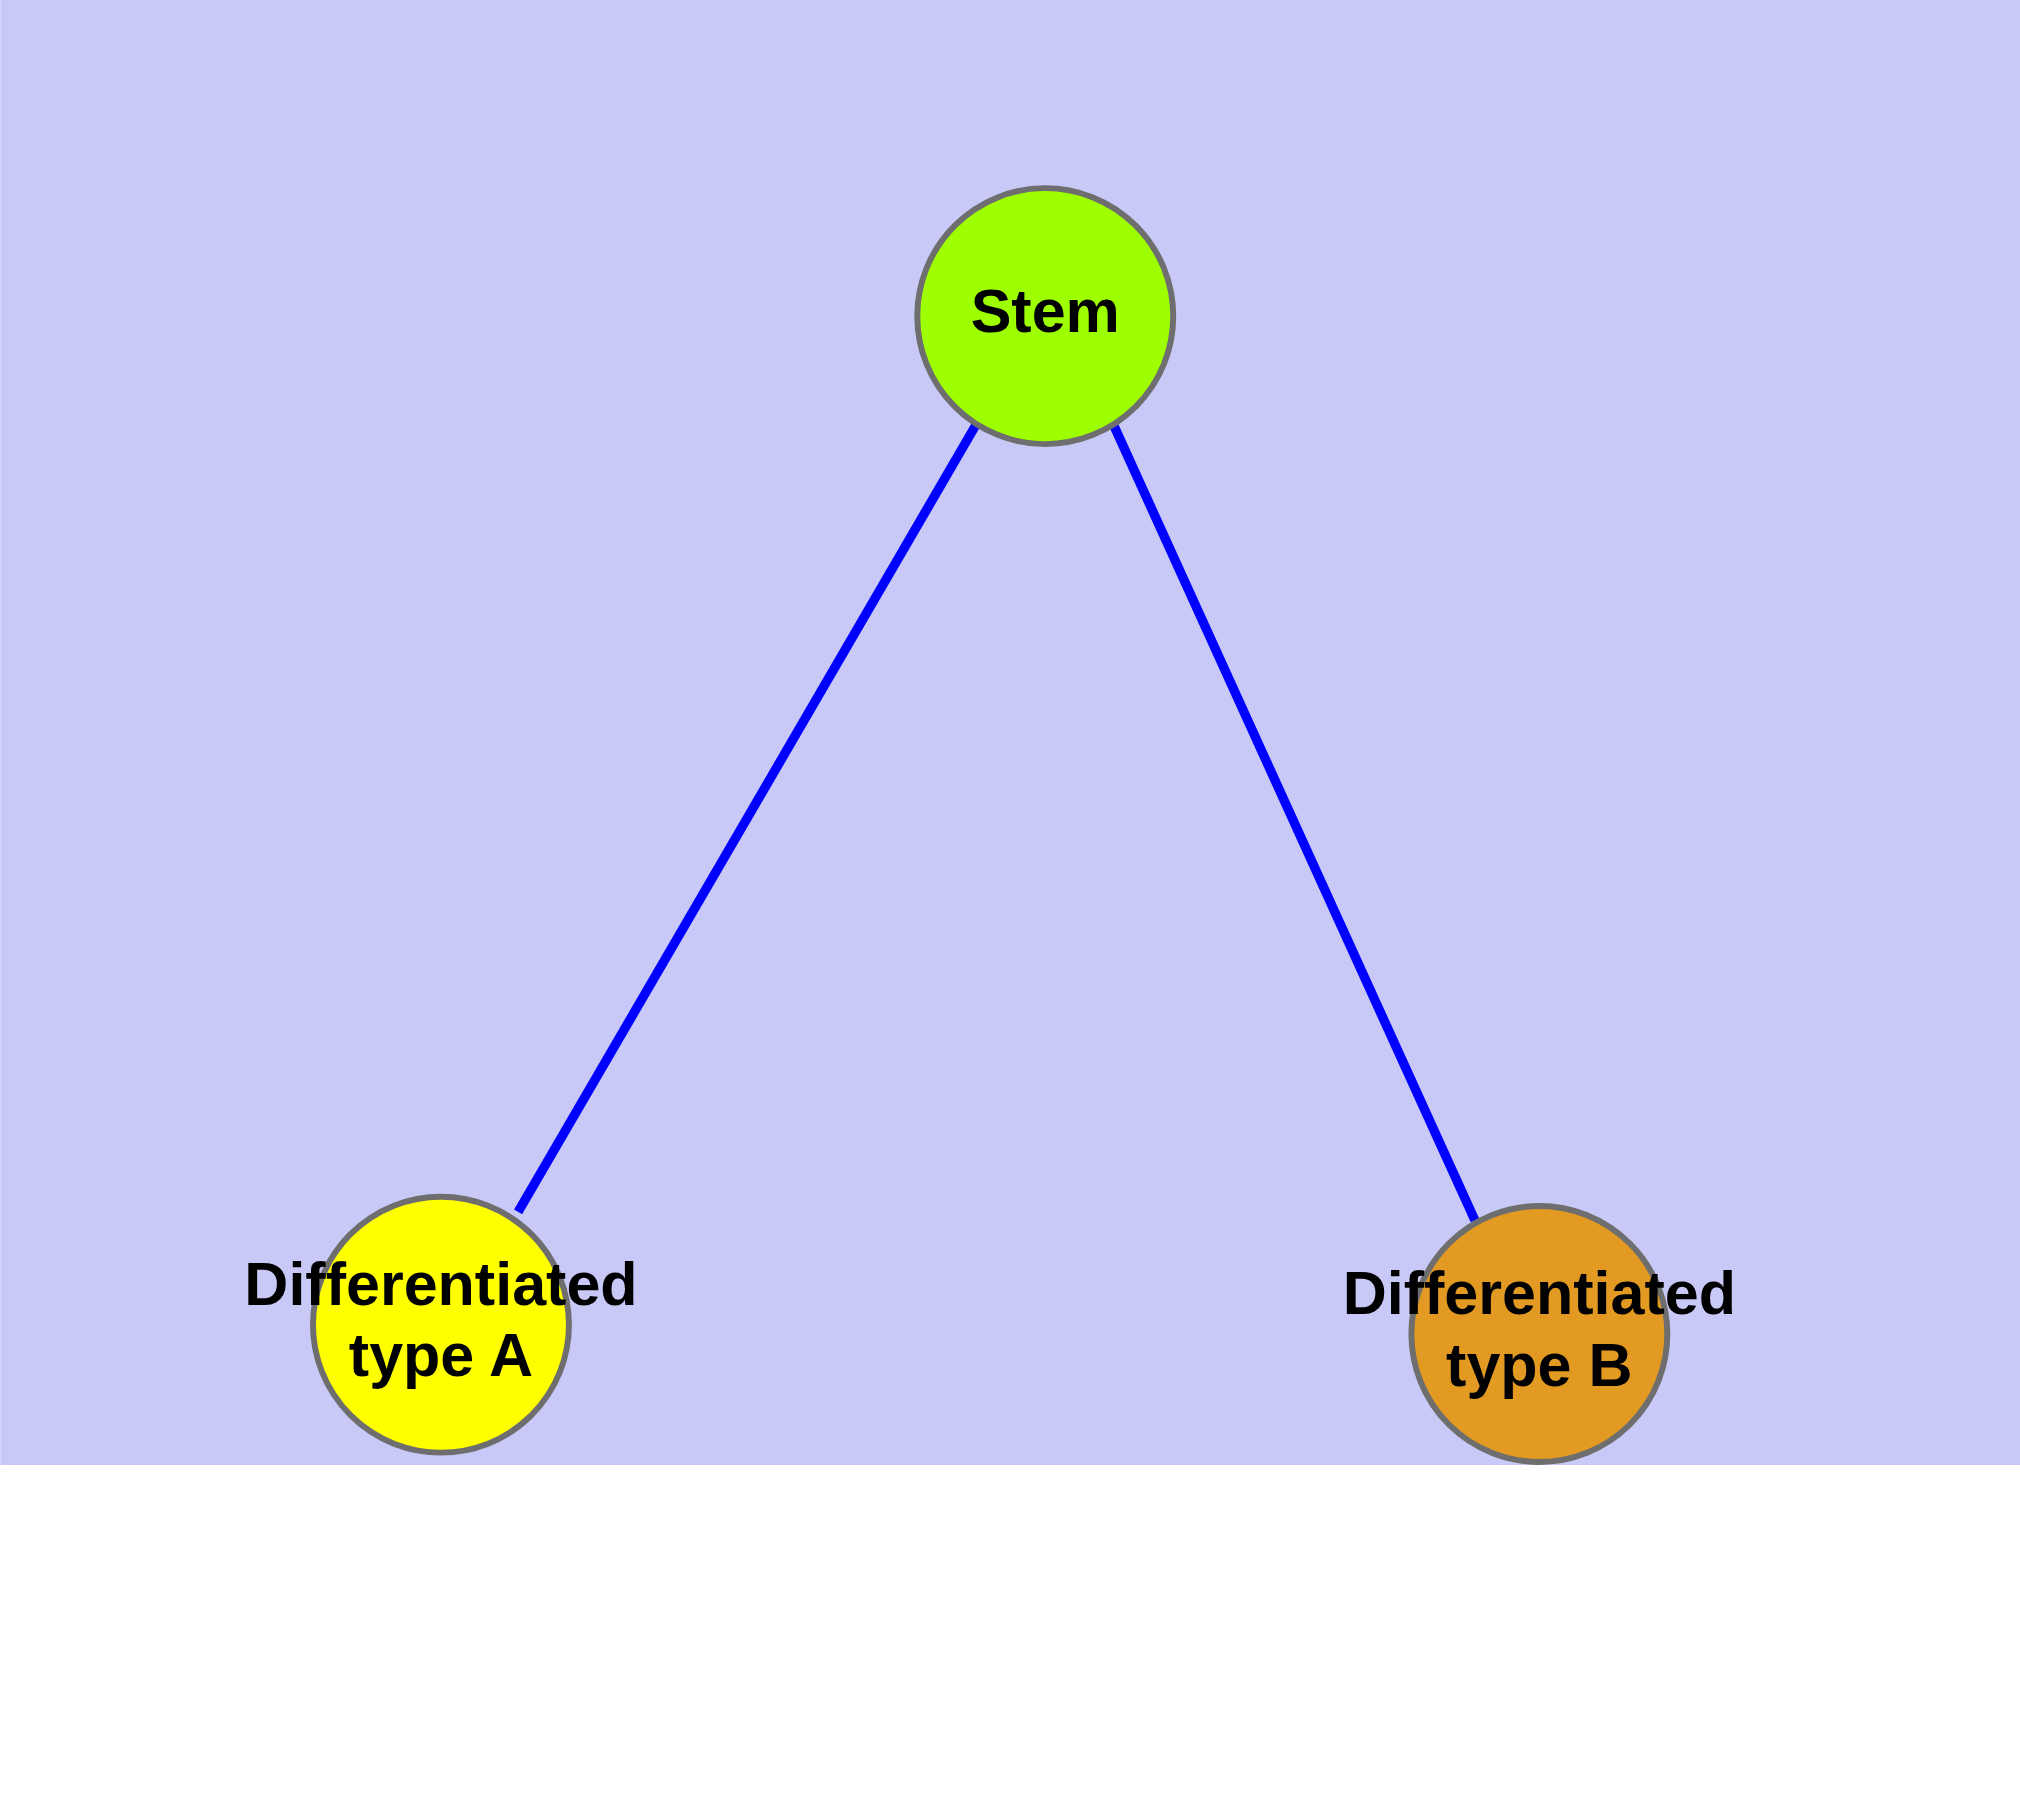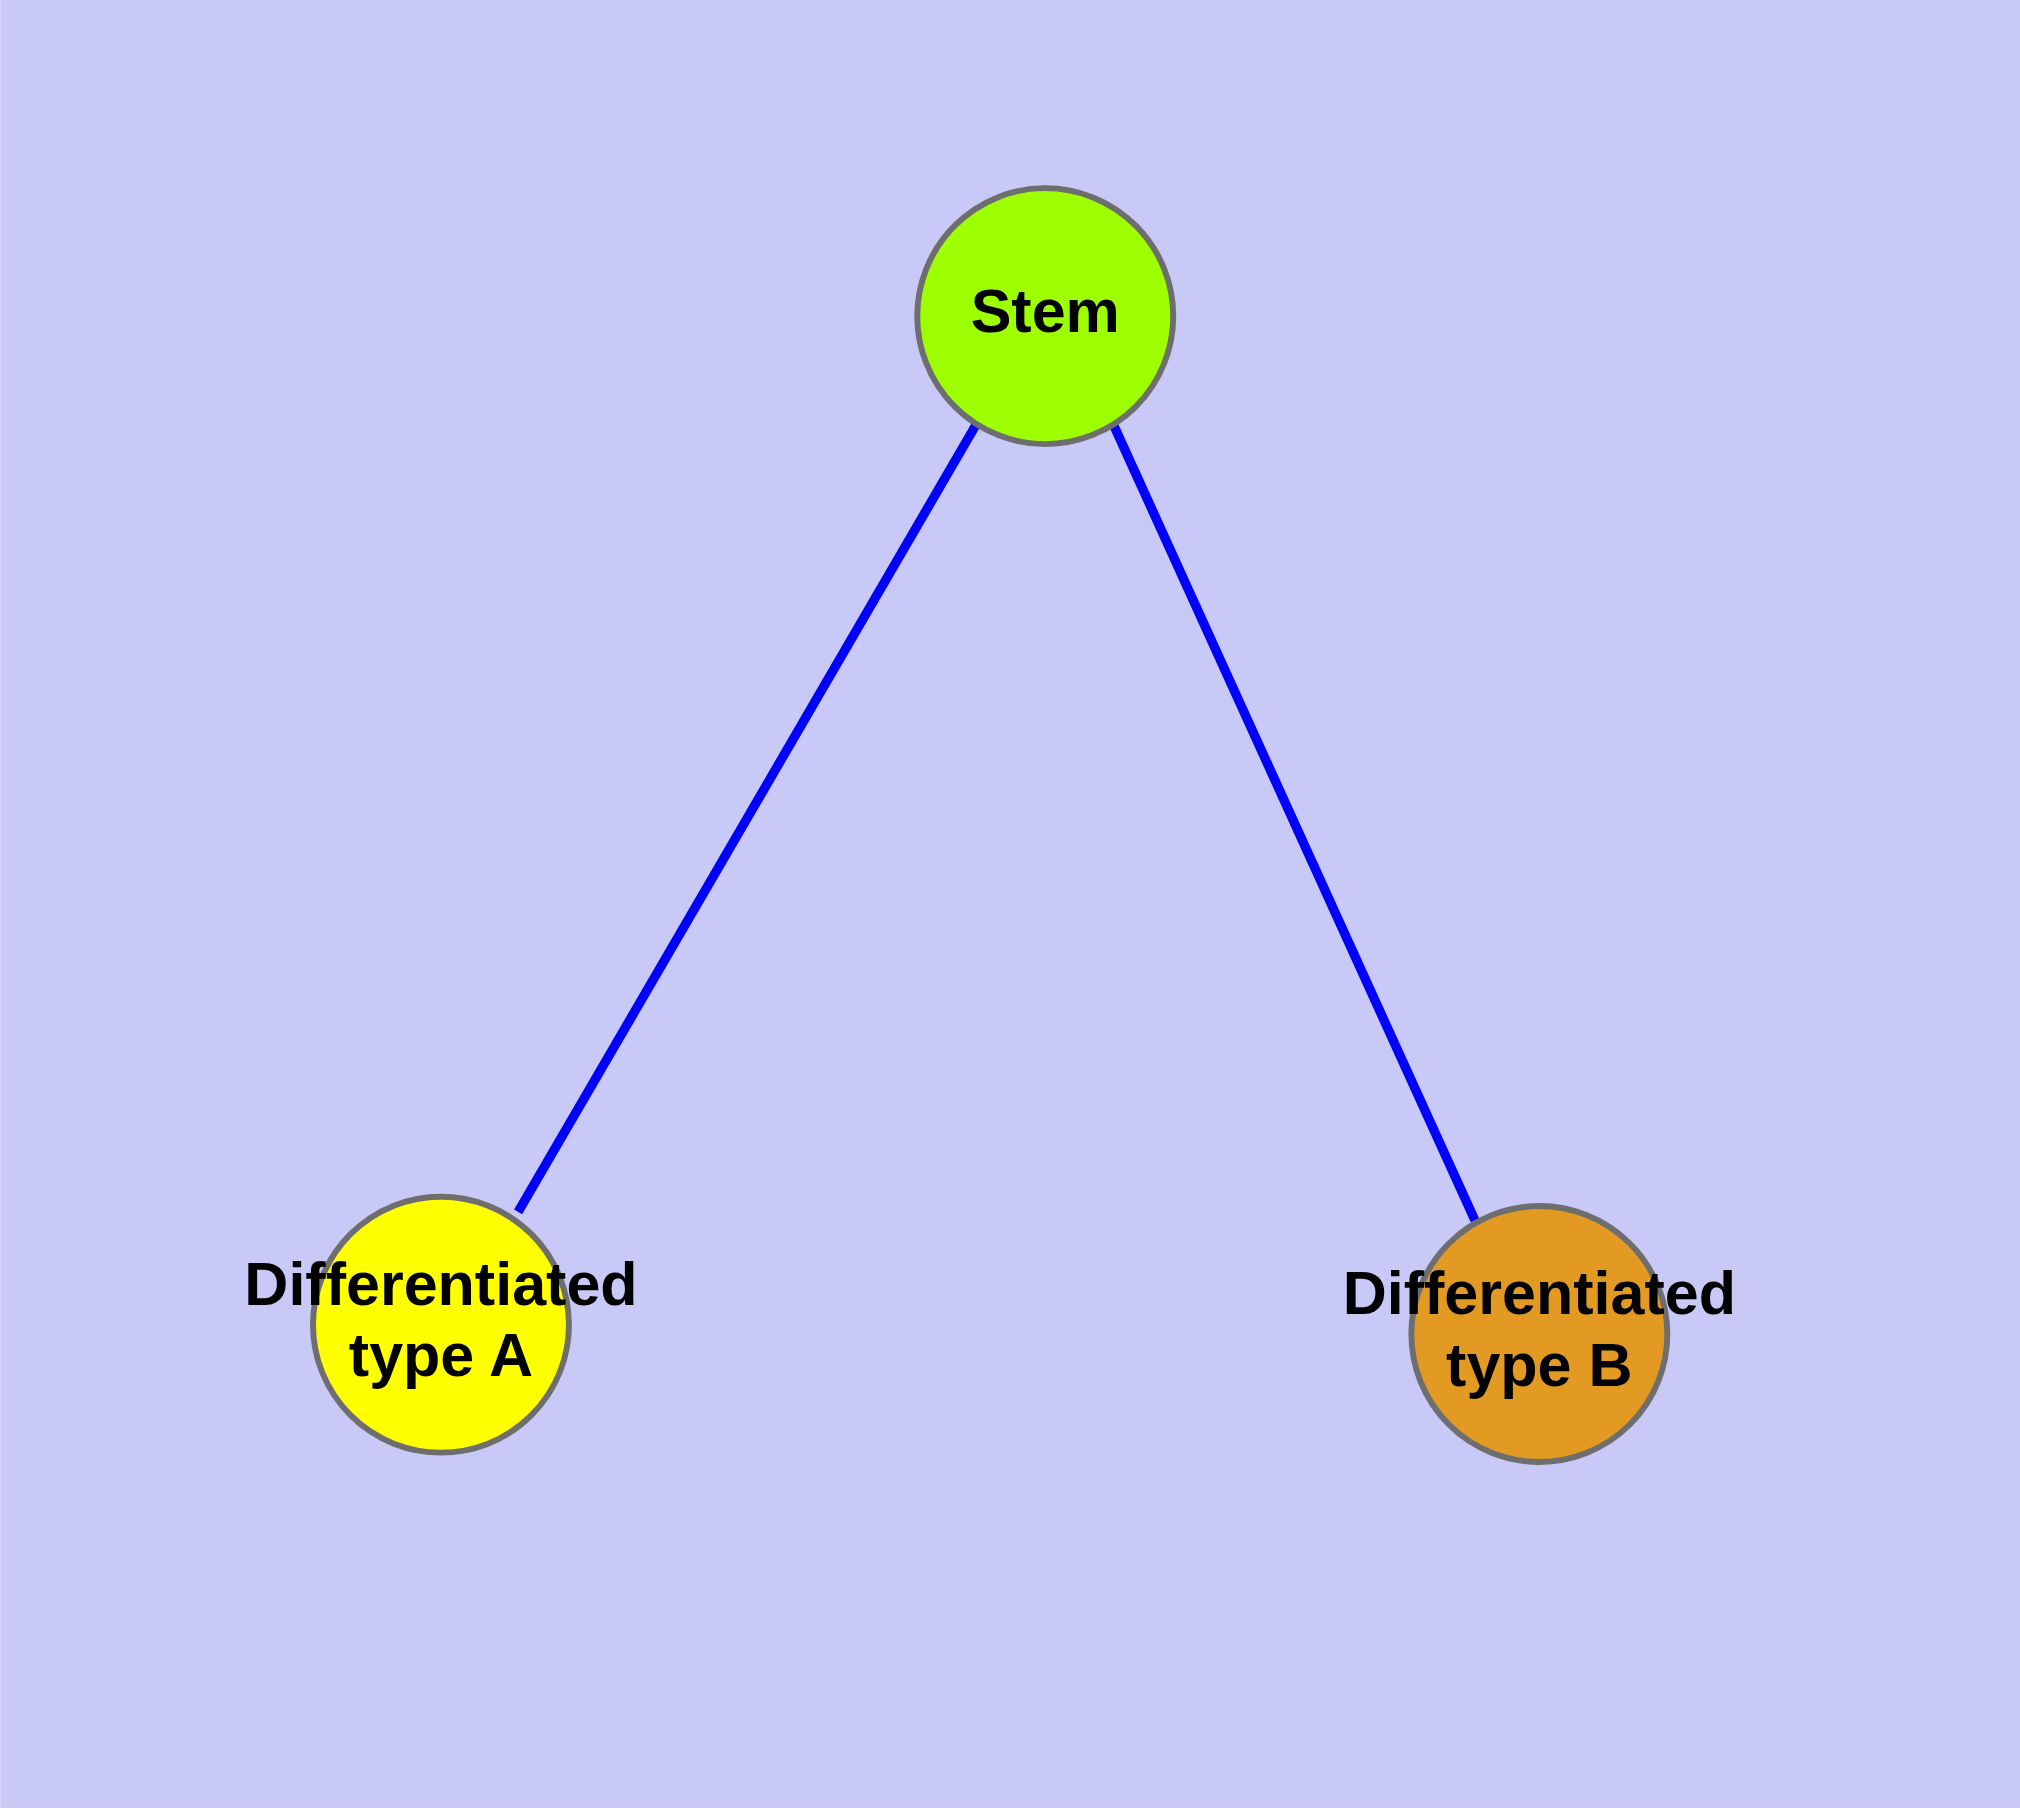--- a/index.html
+++ b/index.html
@@ -24,21 +24,21 @@
     font-family: "Liberation Sans", sans-serif;
     font-weight: bold;
     fill: #000000;
     text-anchor: middle;
     dominant-baseline: middle;
   }
 </style>
 </head>
 <body>
 
-<div id="canvas-root" style="width: 2021px; height: 1808px;">
+<div id="canvas-root" style="width: 2021px; height: 1465px;">
   <svg id="graph-svg" viewBox="0 0 2384 2138" xmlns="http://www.w3.org/2000/svg" width="2021" height="1812">
 
     <rect id="bg-rect" x="0" y="0" width="2384" height="2138" fill="#C9C9F7"></rect>
 
     <g id="edges-layer">
         <line x1="1152" y1="500" x2="611" y2="1430" stroke="#0000FF" stroke-width="11" stroke-linecap="butt"></line>
         <line x1="1313" y1="500" x2="1740" y2="1440" stroke="#0000FF" stroke-width="11" stroke-linecap="butt"></line>
       </g>
 
     <g id="nodes-layer">

